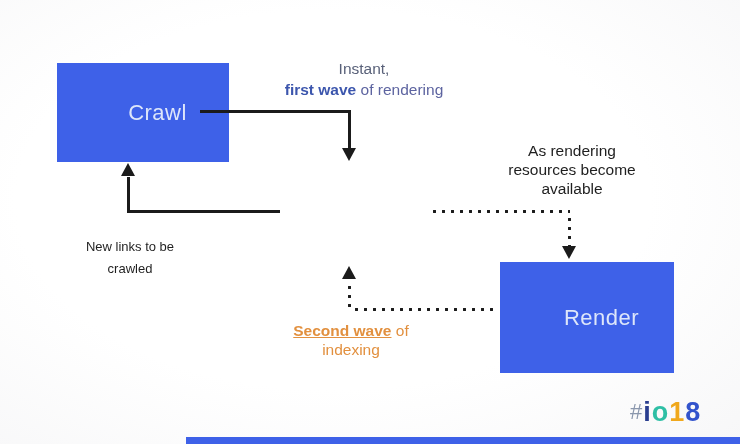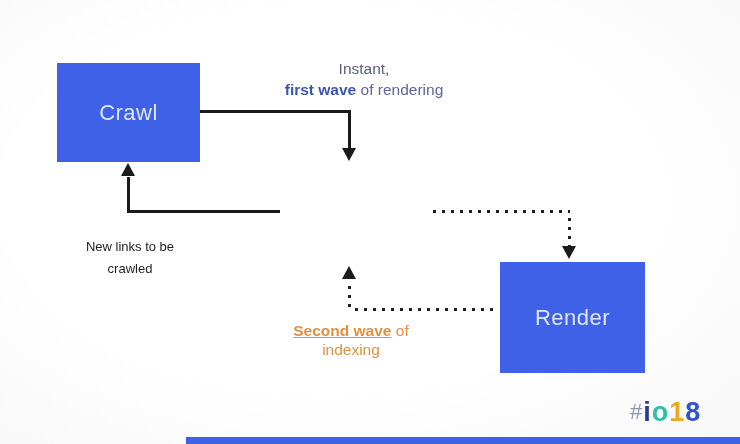--- a/index.html
+++ b/index.html
@@ -4,20 +4,21 @@
 <style>
   html,body{margin:0;padding:0;background:#fff;}
   .stage{
     position:relative;width:740px;height:444px;overflow:hidden;
     font-family:"Liberation Sans",sans-serif;
     background:radial-gradient(ellipse at 45% 45%, #ffffff 55%, #f7f7f8 100%);
   }
   .node{
     position:absolute;display:flex;align-items:center;justify-content:center;
     background:var(--box-blue,#3e61e8);
+    padding-left:29px;
   }
   .node .lbl{color:var(--box-text,#dde6fa);font-size:22px;font-weight:500;letter-spacing:.5px;}
   .node-crawl{left:57px;top:63px;width:143px;height:99px;}
   .node-index{left:280px;top:163px;width:142px;height:99px;}
   .node-render{left:500px;top:262px;width:145px;height:111px;}
 
   .seg{position:absolute;background:var(--arrow-black,#1b1b1b);}
   .dots-h{position:absolute;height:3px;
     background-image:radial-gradient(circle,var(--arrow-black,#1b1b1b) 1.4px,transparent 1.8px);
     background-size:9px 3px;background-repeat:repeat-x;}
@@ -77,20 +78,25 @@
 
   <div class="dots-h" style="left:352px;top:308px;width:146px;"></div>
   <div class="dots-v" style="left:348px;top:283px;height:25px;"></div>
   <div class="head head-up" style="left:342px;top:266px;"></div>
 
   <div class="note note-instant">
     <div class="l1">Instant,</div>
     <div><span class="b">first wave</span><span class="r"> of rendering</span></div>
   </div>
 
+  <div class="note note-rendering">
+    <div>As rendering</div>
+    <div>resources become</div>
+    <div>available</div>
+  </div>
 
   <div class="note note-newlinks">
     <div>New links to be</div>
     <div>crawled</div>
   </div>
 
   <div class="note note-second">
     <div><span class="b">Second wave</span><span> of</span></div>
     <div>indexing</div>
   </div>

